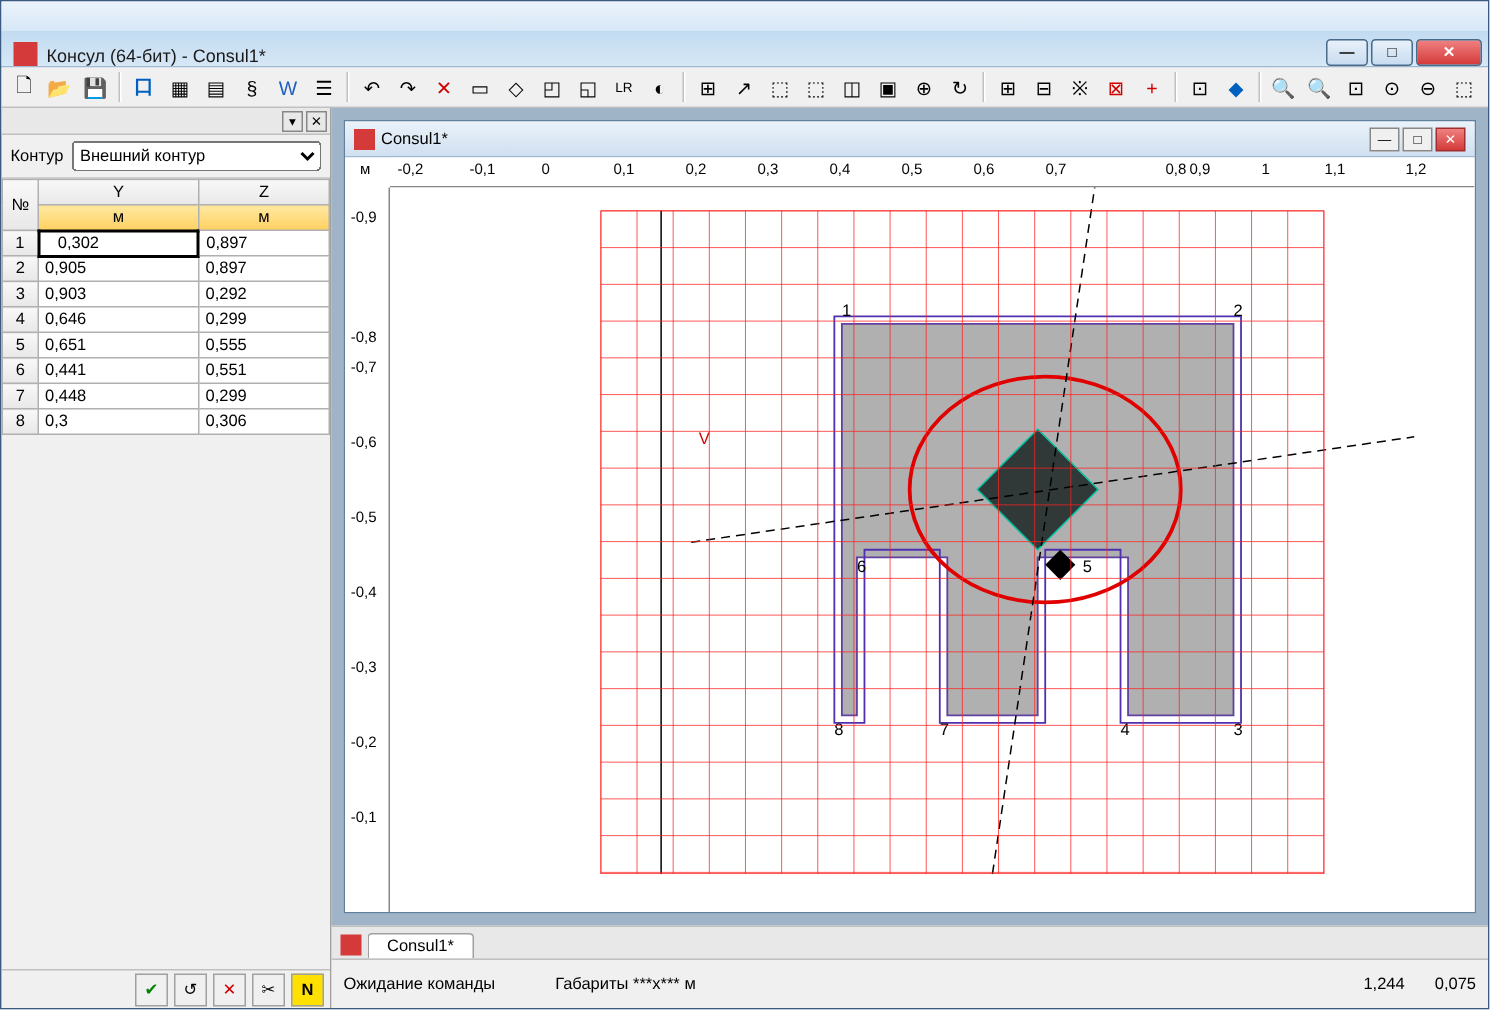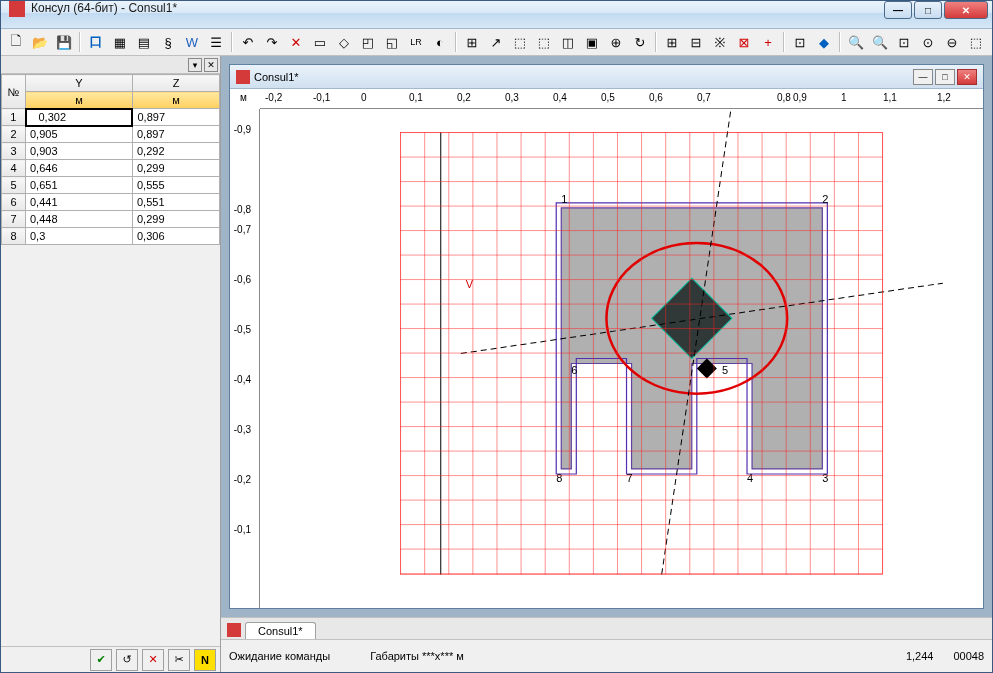--- a/index.html
+++ b/index.html
@@ -1,20 +1,20 @@
 <!DOCTYPE html>
 <html><head>
 <meta charset="utf-8">
 <style>
 * { box-sizing: border-box; margin: 0; padding: 0; font-family: Tahoma, sans-serif; font-size: 11px; }
 body { background: #d6e5f5; width: 993px; height: 673px; overflow: hidden; position: relative; }
 
 .window { width: 993px; height: 673px; border: 1px solid #3b5a82; display: flex; flex-direction: column; background: #f0f0f0; }
 
-.titlebar { height: 28px; background: linear-gradient(to bottom, #eaf3fb 0%, #d8e8f7 45%, #c2dbf1 46%, #d6e7f6 100%); display: flex; align-items: flex-start; padding: 0 4px 0 8px; border-bottom: 1px solid #a0b8d0; }
+.titlebar { height: 44px; background: linear-gradient(to bottom, #eaf3fb 0%, #d8e8f7 45%, #c2dbf1 46%, #d6e7f6 100%); display: flex; align-items: flex-end; padding: 0 4px 0 8px; border-bottom: 1px solid #a0b8d0; }
 .titlebar .title { flex: 1; color: #1a1a1a; font-size: 12px; }
 .titlebar .winbtns { display: flex; gap: 2px; }
 .titlebar .winbtn { width: 28px; height: 18px; border: 1px solid #4a6a8a; border-radius: 3px; display: flex; align-items: center; justify-content: center; font-size: 10px; font-weight: bold; }
 .titlebar .winbtn.min { background: linear-gradient(#e8f1fa,#c8dcf0); }
 .titlebar .winbtn.max { background: linear-gradient(#e8f1fa,#c8dcf0); }
 .titlebar .winbtn.close { background: linear-gradient(#f08080,#d43a3a); color: white; width: 44px; }
 
 .menubar { height: 22px; background: #f5f5f5; display: flex; align-items: center; padding: 0 6px; gap: 2px; border-bottom: 1px solid #d0d0d0; }
 .menubar .menu { padding: 2px 6px; cursor: default; }
 
@@ -125,20 +125,26 @@
     <div class="tbtn">⊖</div>
     <div class="tbtn">⬚</div>
   </div>
 
   <div class="main">
 
     <div class="sidebar">
       <div class="sidebar-head">
         <div class="dock">▾</div>
         <div class="dock">✕</div>
+      </div>
+      <div class="contour-row">
+        <span>Контур</span>
+        <select>
+          <option>Внешний контур</option>
+        </select>
       </div>
       <table class="grid-table">
         <tbody>
             <tr>
           <th rowspan="2">№</th>
           <th>Y</th>
           <th>Z</th>
         </tr>
         <tr>
           <th class="unit">м</th>
@@ -321,19 +327,19 @@
       </div>
       <div class="doctab">
         <span style="width:14px;height:14px;background:#d43a3a;margin-right:4px;margin-bottom:2px;"></span>
         <div class="tab">Consul1*</div>
       </div>
       <div class="statusbar">
         <span class="seg">Ожидание команды</span>
         <span class="seg">Габариты ***х*** м</span>
         <div class="coords">
           <span class="seg">1,244</span>
-          <span class="seg">00048</span>
+          <span class="seg">0,075</span>
         </div>
       </div>
     </div>
 
   </div>
 </div>
 
 </body></html>

